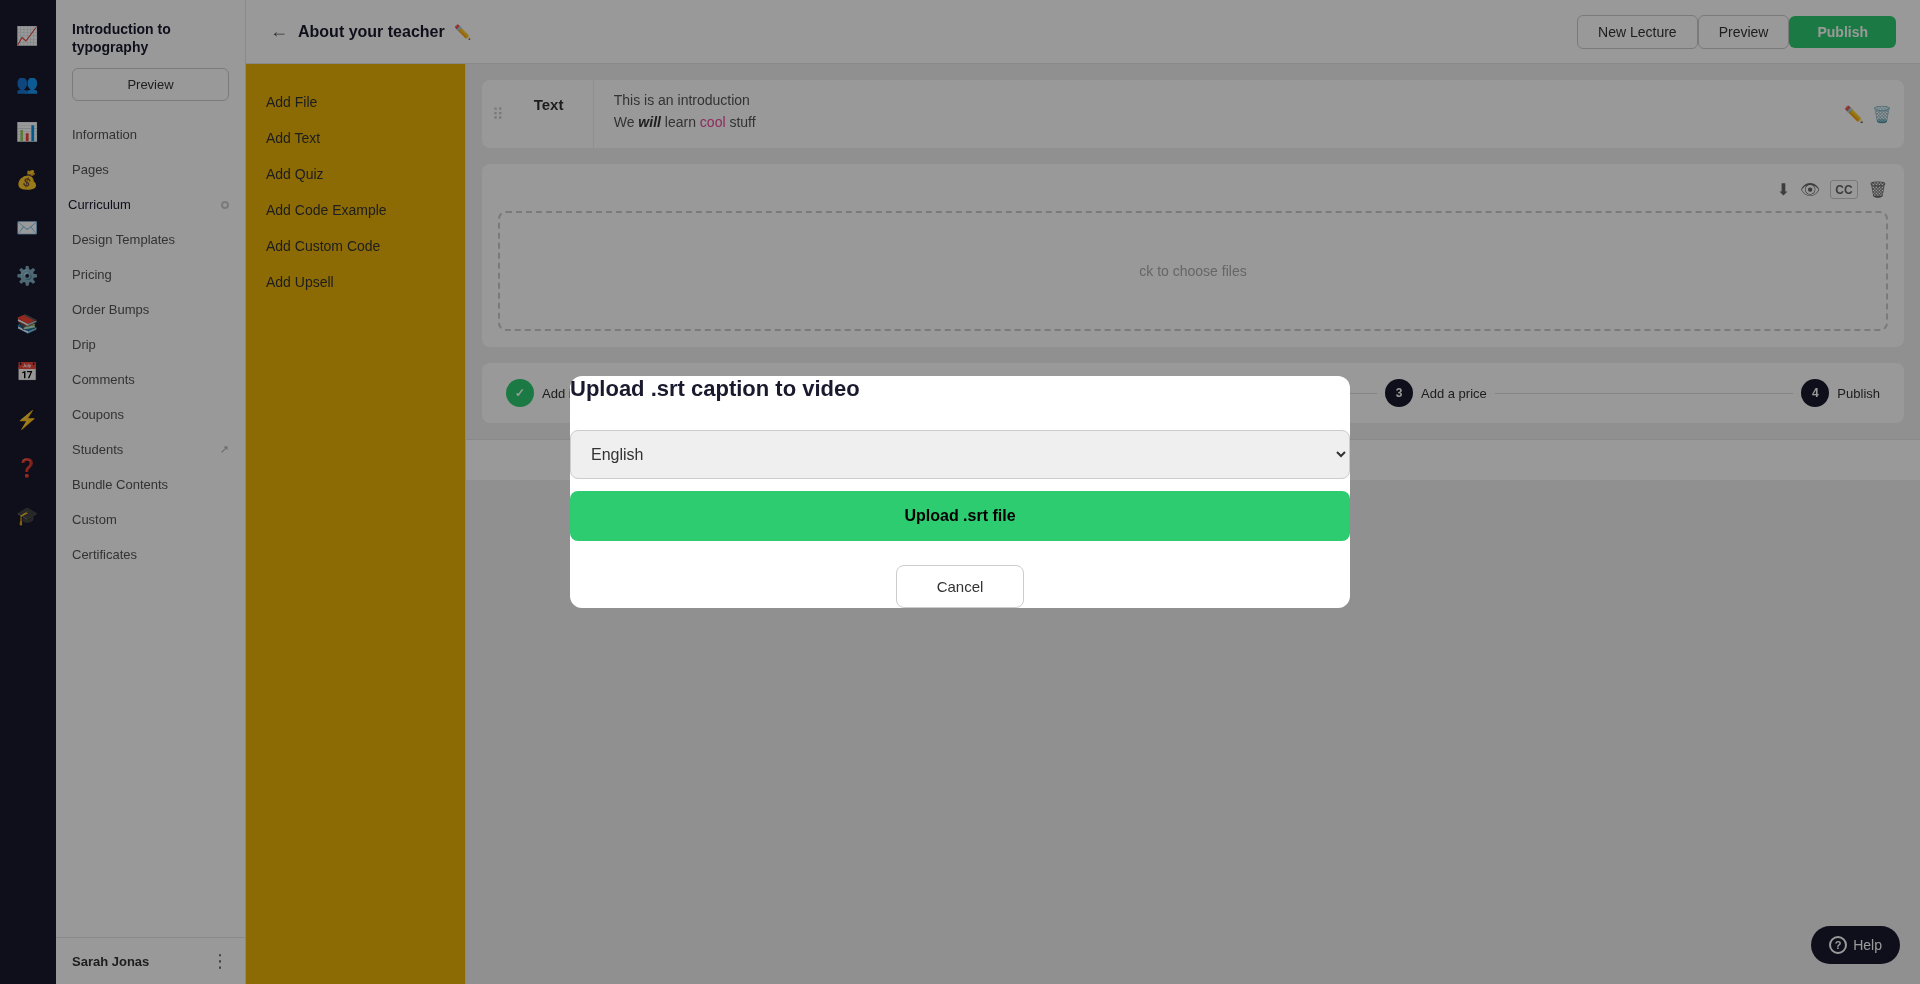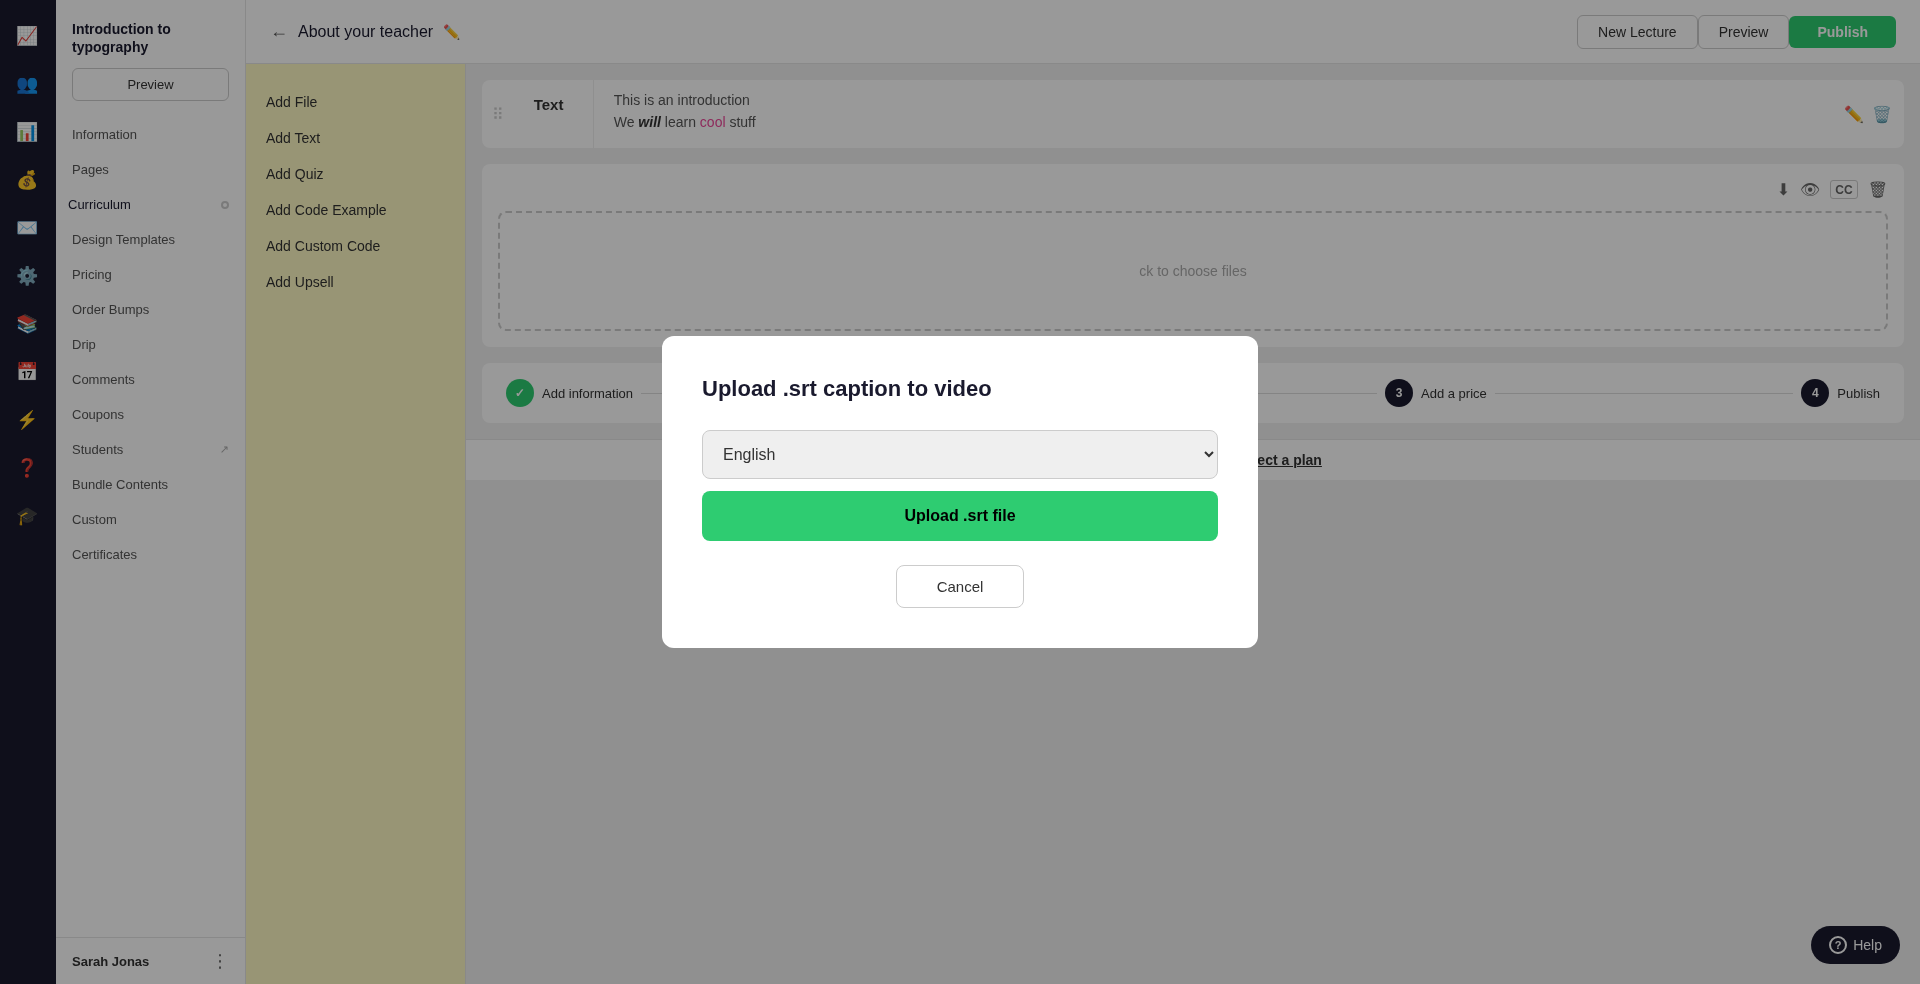--- a/index.html
+++ b/index.html
@@ -113,21 +113,21 @@
     }
     .back-btn {
       background: none;
       border: none;
       cursor: pointer;
       font-size: 18px;
       color: #555;
     }
     .page-title {
       font-size: 16px;
-      font-weight: 400;
+      font-weight: 700;
       color: #1a1a2e;
     }
     .edit-icon {
       font-size: 14px;
       color: #888;
       cursor: pointer;
     }
     .top-bar-right {
       display: flex;
       align-items: center;
@@ -158,21 +158,21 @@
       background: #2ecc71;
       font-size: 14px;
       font-weight: 600;
       cursor: pointer;
       color: #fff;
     }
 
     
     .add-items-panel {
       width: 220px;
-      background: #fef9c3;
+      background: #eab308;
       border-right: 1px solid #e5e5e5;
       padding: 20px 0;
       flex-shrink: 0;
     }
     .add-item-btn {
       display: block;
       width: 100%;
       padding: 10px 20px;
       background: none;
       border: none;
@@ -349,22 +349,21 @@
       top: 0; left: 0; right: 0; bottom: 0;
       background: rgba(0,0,0,0.4);
       display: flex;
       align-items: center;
       justify-content: center;
       z-index: 1000;
     }
     .modal {
       background: #fff;
       border-radius: 12px;
-      padding: 40px;
-      width: 596px;
+      width: 780px;
       max-width: 90%;
     }
     .modal-title {
       font-size: 22px;
       font-weight: 700;
       color: #1a1a2e;
       margin-bottom: 28px;
     }
     .modal-select {
       width: 100%;

